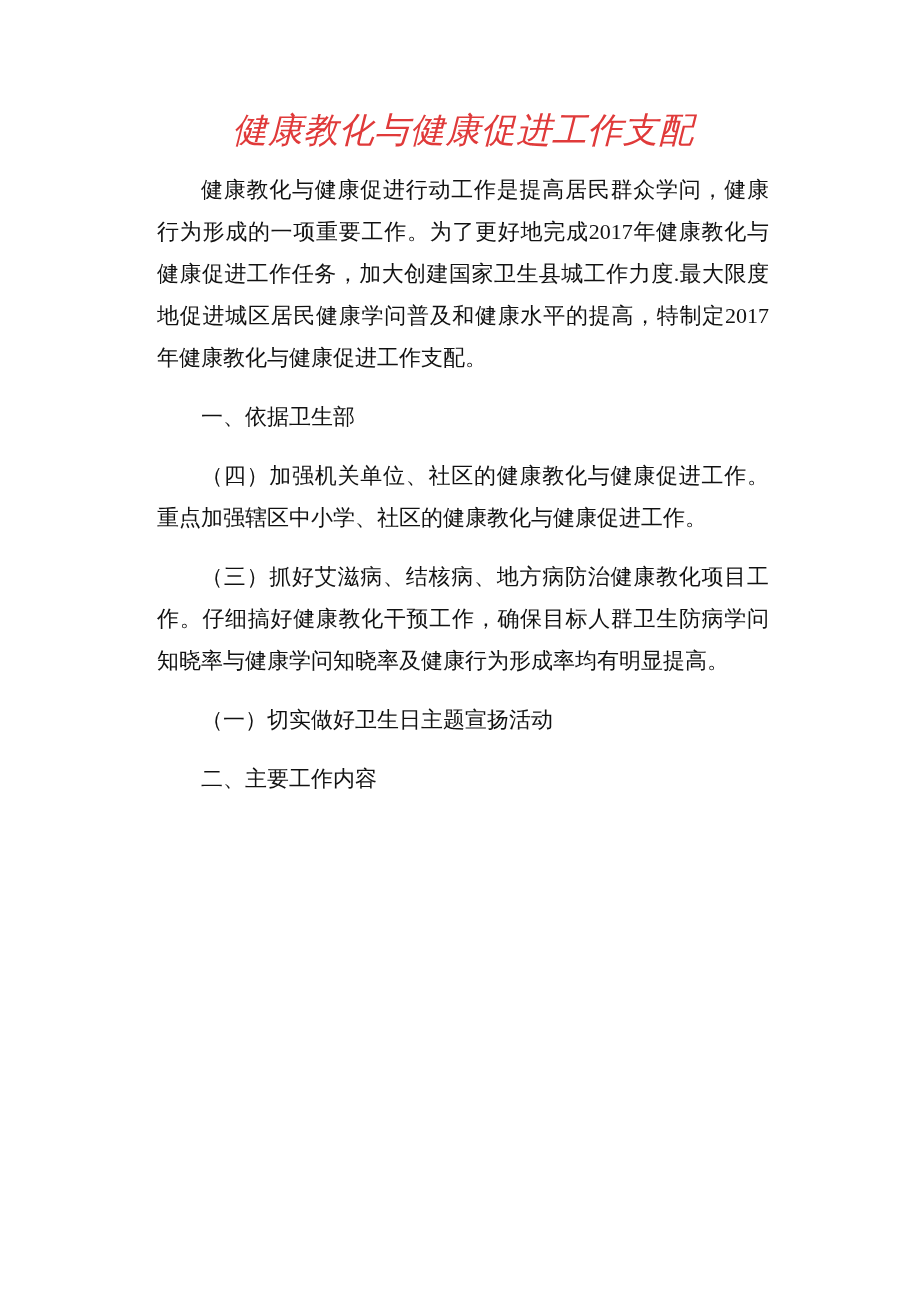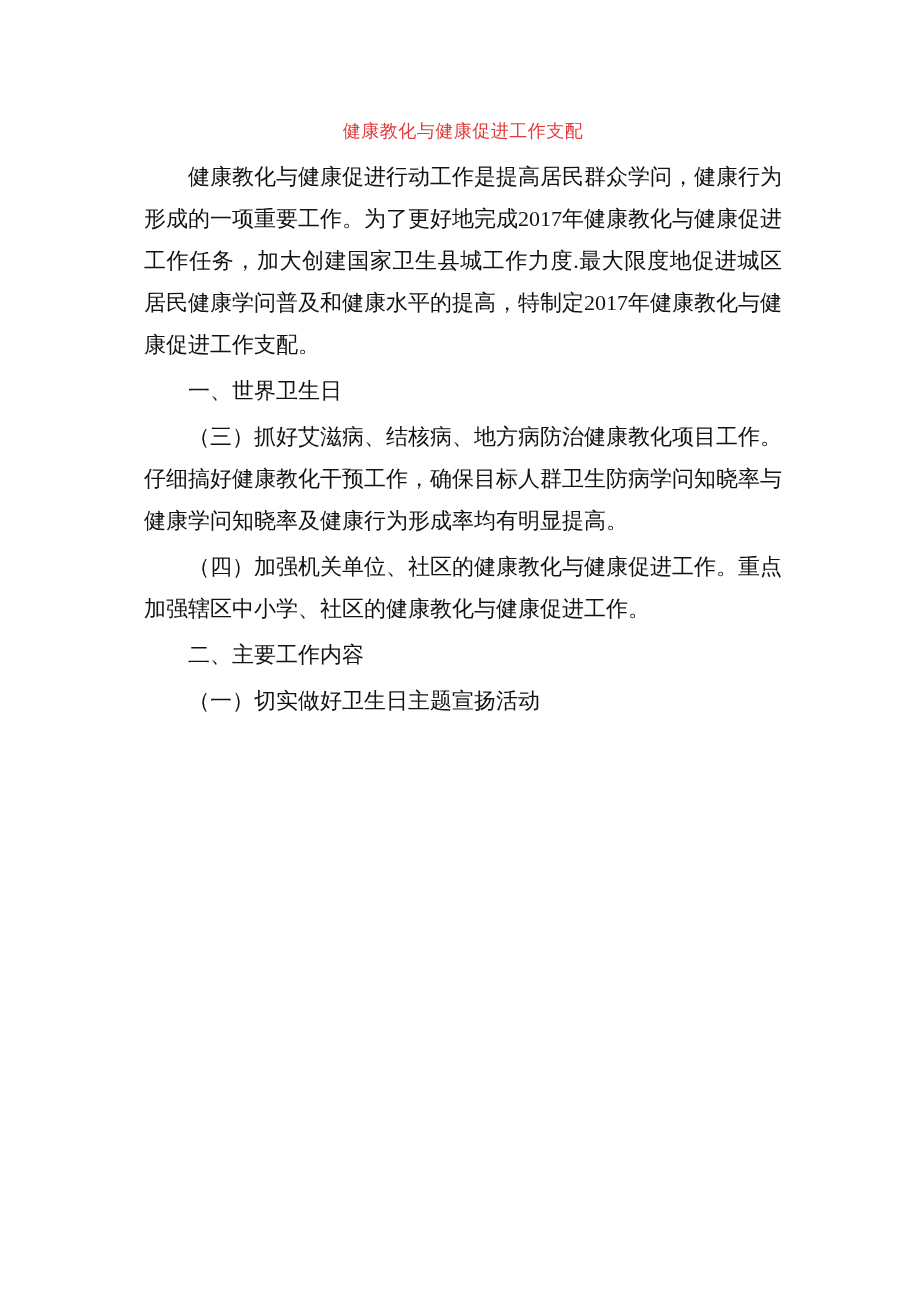--- a/index.html
+++ b/index.html
@@ -19,50 +19,51 @@
     background: var(--page-bg);
     overflow: hidden;
     box-sizing: border-box;
     padding: 110px 134px 0 140px;
     font-family: "Liberation Serif", "DejaVu Serif", serif;
     color: var(--body-color);
   }
   .doc-title {
     margin: 0 0 4px 0;
     padding: 0;
-    font-size: 18px;
+    font-size: 35px;
     font-weight: 400;
     line-height: 42px;
     text-align: center;
     color: var(--title-color);
     letter-spacing: 0.5px;
+    font-style: italic;
   }
   .para {
-    margin: 4px;
+    margin: 17px;
     padding: 0;
     font-size: 22px;
     line-height: 42px;
     text-align: justify;
     text-indent: 2em;
     overflow-wrap: break-word;
   }
 </style>
 </head>
 <body>
 
 <div class="page">
   <h1 class="doc-title">健康教化与健康促进工作支配</h1>
 
   <p class="para">健康教化与健康促进行动工作是提高居民群众学问，健康行为形成的一项重要工作。为了更好地完成2017年健康教化与健康促进工作任务，加大创建国家卫生县城工作力度.最大限度地促进城区居民健康学问普及和健康水平的提高，特制定2017年健康教化与健康促进工作支配。</p>
 
-  <p class="para">一、世界卫生日</p>
+  <p class="para">一、依据卫生部</p>
 
 
 
+  <p class="para">（四）加强机关单位、社区的健康教化与健康促进工作。重点加强辖区中小学、社区的健康教化与健康促进工作。</p>
+
   <p class="para">（三）抓好艾滋病、结核病、地方病防治健康教化项目工作。仔细搞好健康教化干预工作，确保目标人群卫生防病学问知晓率与健康学问知晓率及健康行为形成率均有明显提高。</p>
 
-  <p class="para">（四）加强机关单位、社区的健康教化与健康促进工作。重点加强辖区中小学、社区的健康教化与健康促进工作。</p>
+  <p class="para">（一）切实做好卫生日主题宣扬活动</p>
 
   <p class="para">二、主要工作内容</p>
-
-  <p class="para">（一）切实做好卫生日主题宣扬活动</p>
 
 </div>
 
 </body></html>

